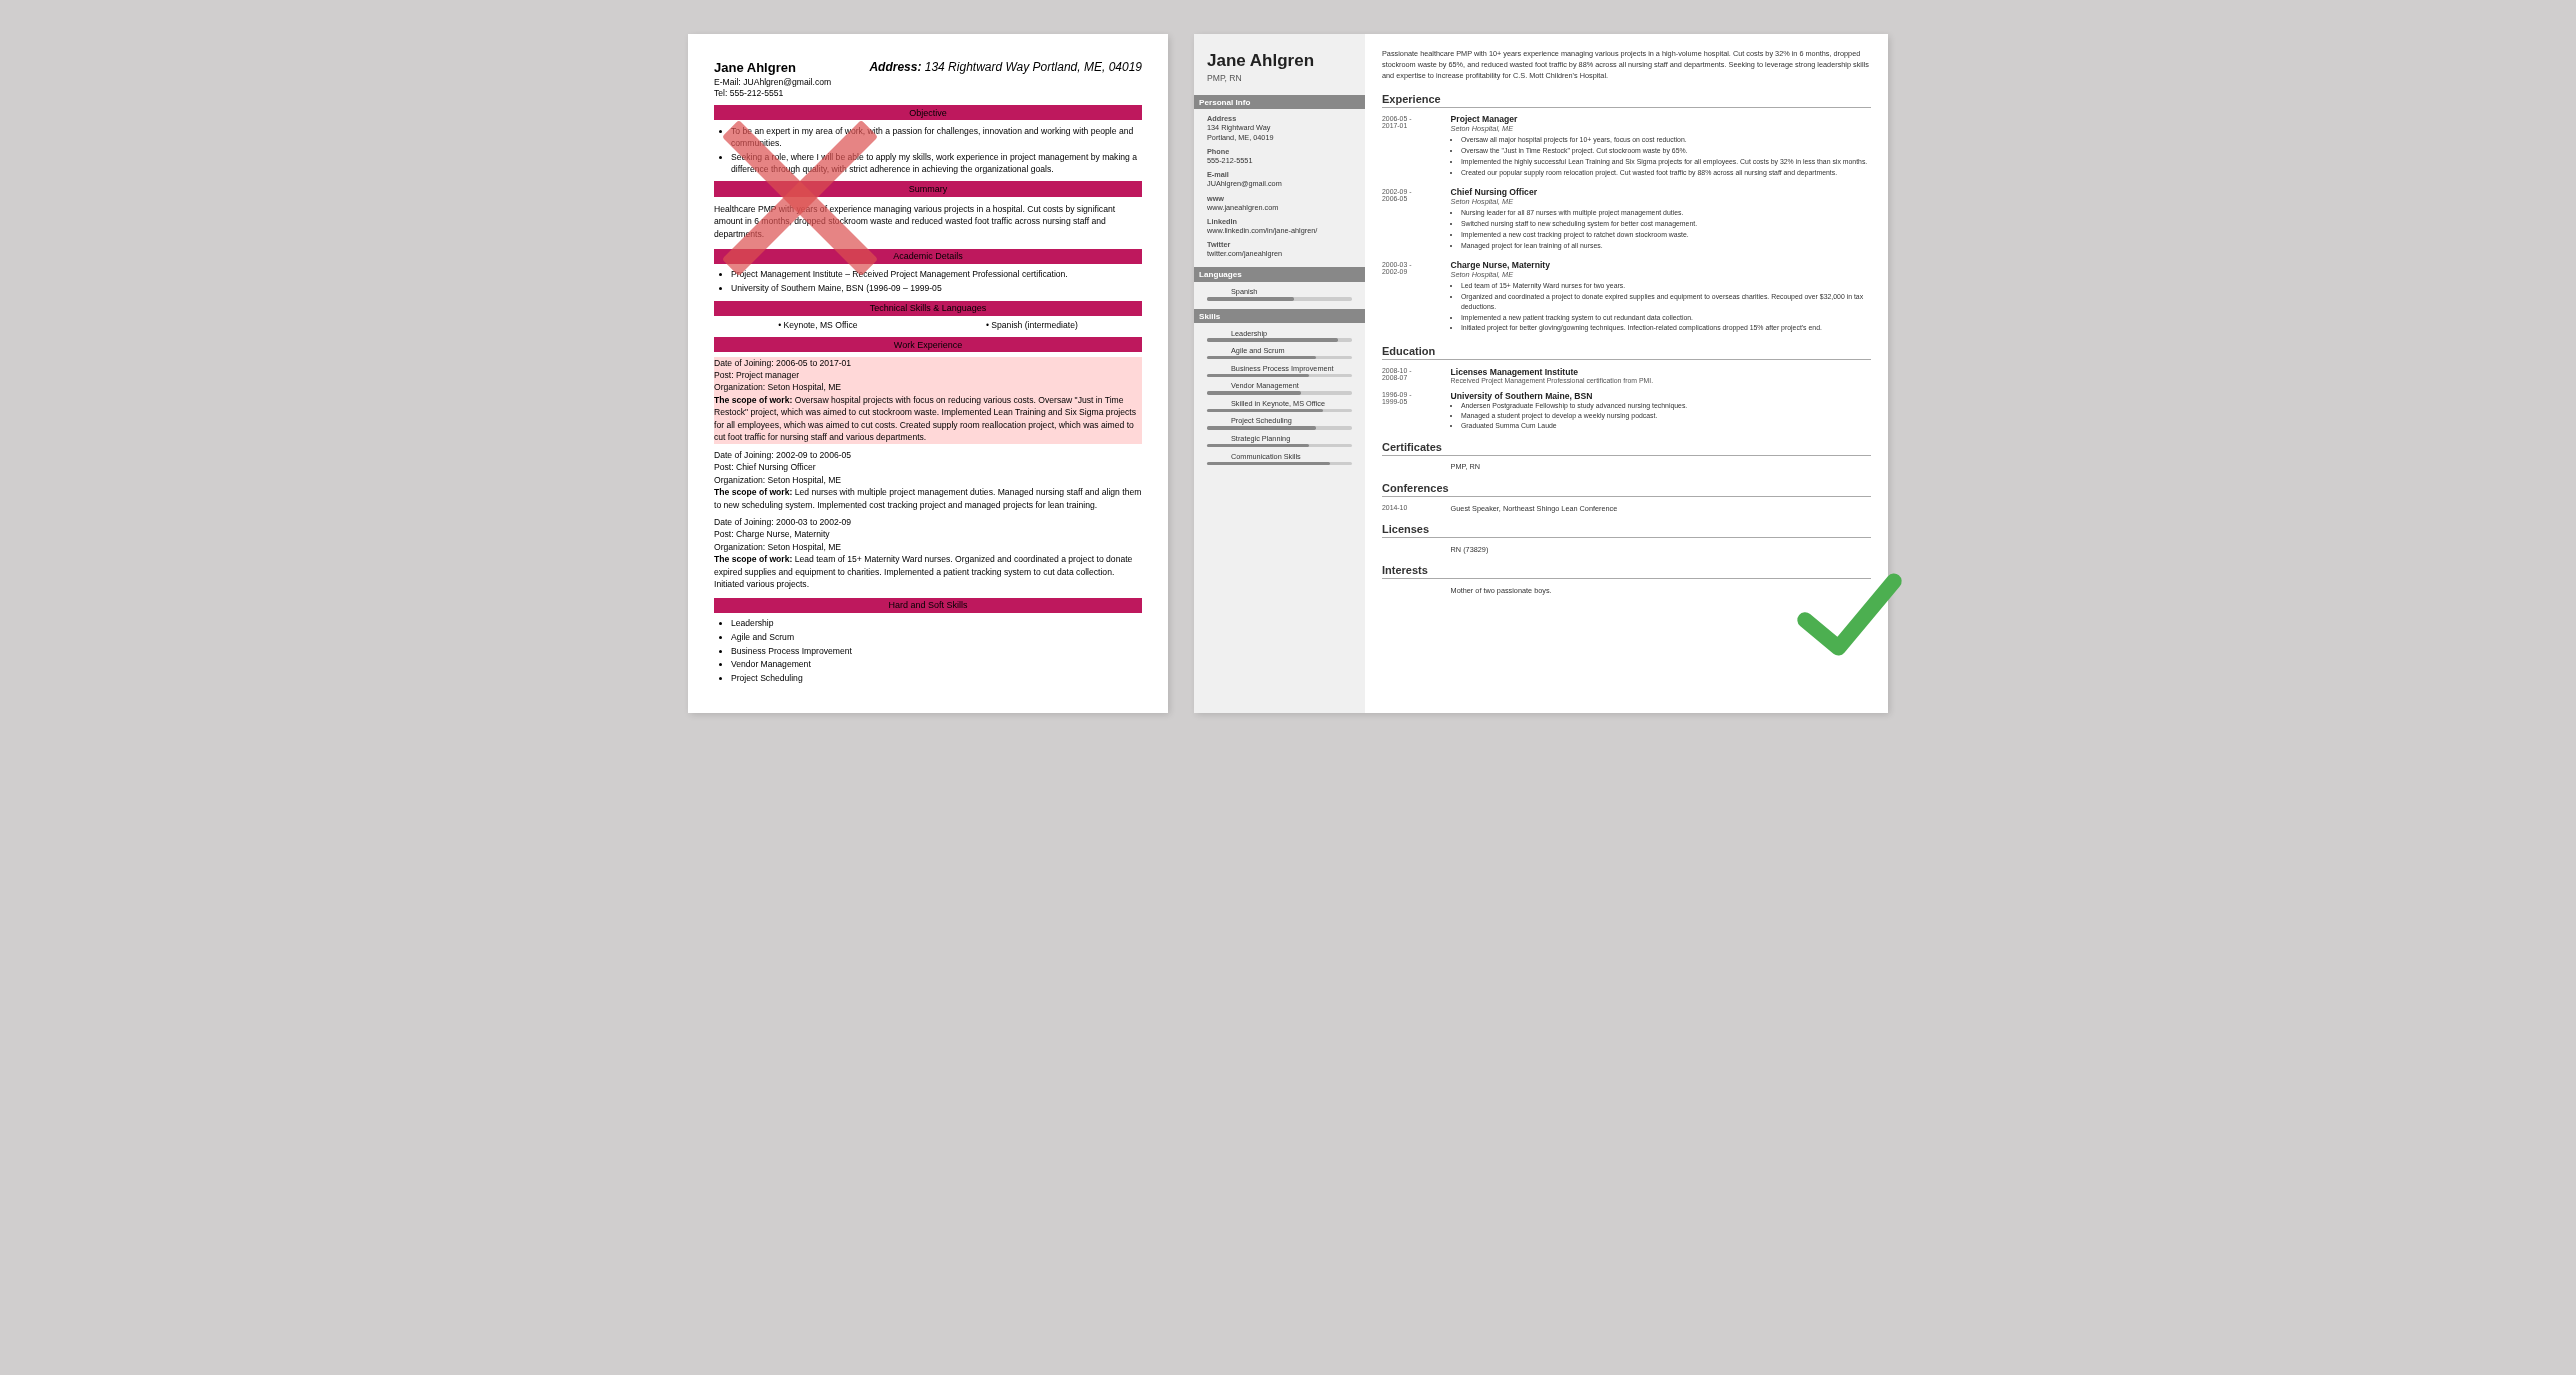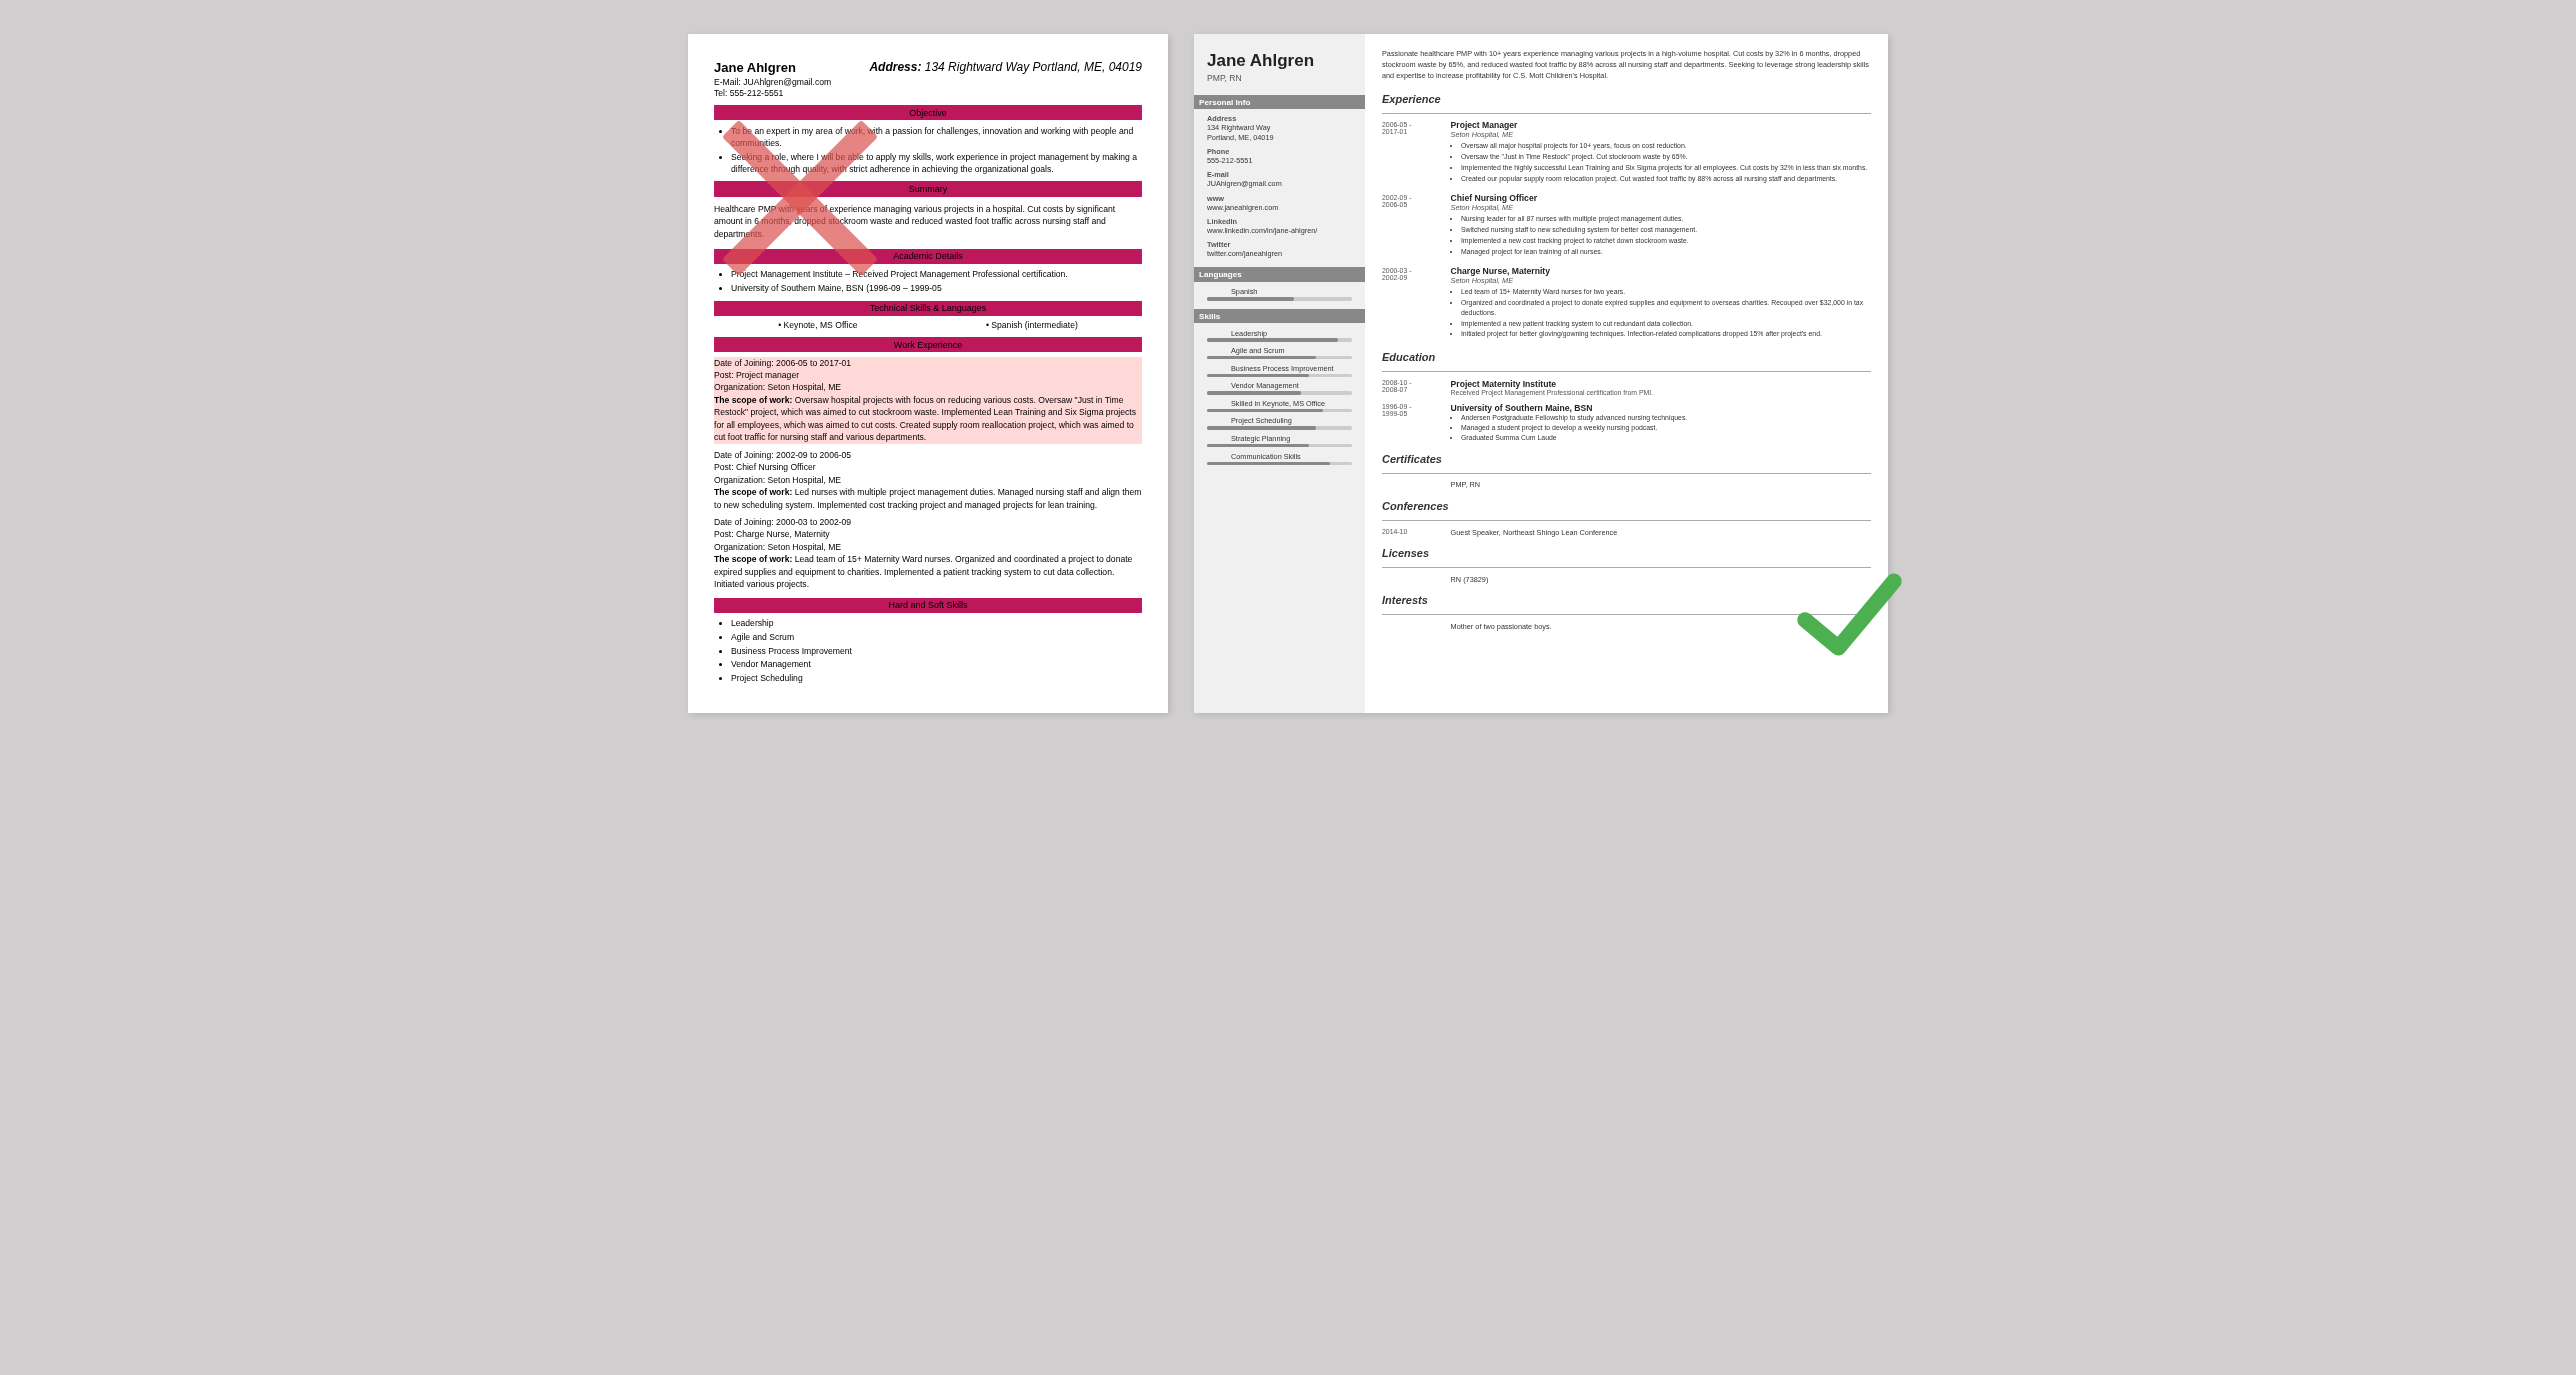--- a/index.html
+++ b/index.html
@@ -230,24 +230,23 @@
       line-height: 1.5;
       color: #333;
       margin-bottom: 10.3px;
     }
 
     .right-section-title {
       font-size: 11px;
       font-weight: bold;
       color: #333;
       border-bottom: 0.9px solid #aaa;
-      padding-bottom: 8px;
+      padding-bottom: 2px;
       margin-bottom: 6.9px;
       margin-top: 10.3px;
-      font-style: italic;
     }
 
     .experience-entry {
       display: flex;
       gap: 8.6px;
       margin-bottom: 8.6px;
     }
     .exp-date {
       font-size: 6.9px;
       color: #555;
@@ -551,21 +550,21 @@
             <li>Initiated project for better gloving/gowning techniques. Infection-related complications dropped 15% after project's end.</li>
           </ul>
         </div>
       </div>
 
       <div class="right-section-title">Education</div>
 
       <div class="edu-entry">
         <div class="edu-date">2008-10 -<br>2008-07</div>
         <div class="edu-content">
-          <div class="edu-title">Project Maternity Institute</div>
+          <div class="edu-title">Licenses Management Institute</div>
           <div class="edu-sub">Received Project Management Professional certification from PMI.</div>
         </div>
       </div>
 
       <div class="edu-entry">
         <div class="edu-date">1996-09 -<br>1999-05</div>
         <div class="edu-content">
           <div class="edu-title">University of Southern Maine, BSN</div>
           <ul class="edu-bullets">
             <li>Andersen Postgraduate Fellowship to study advanced nursing techniques.</li>

